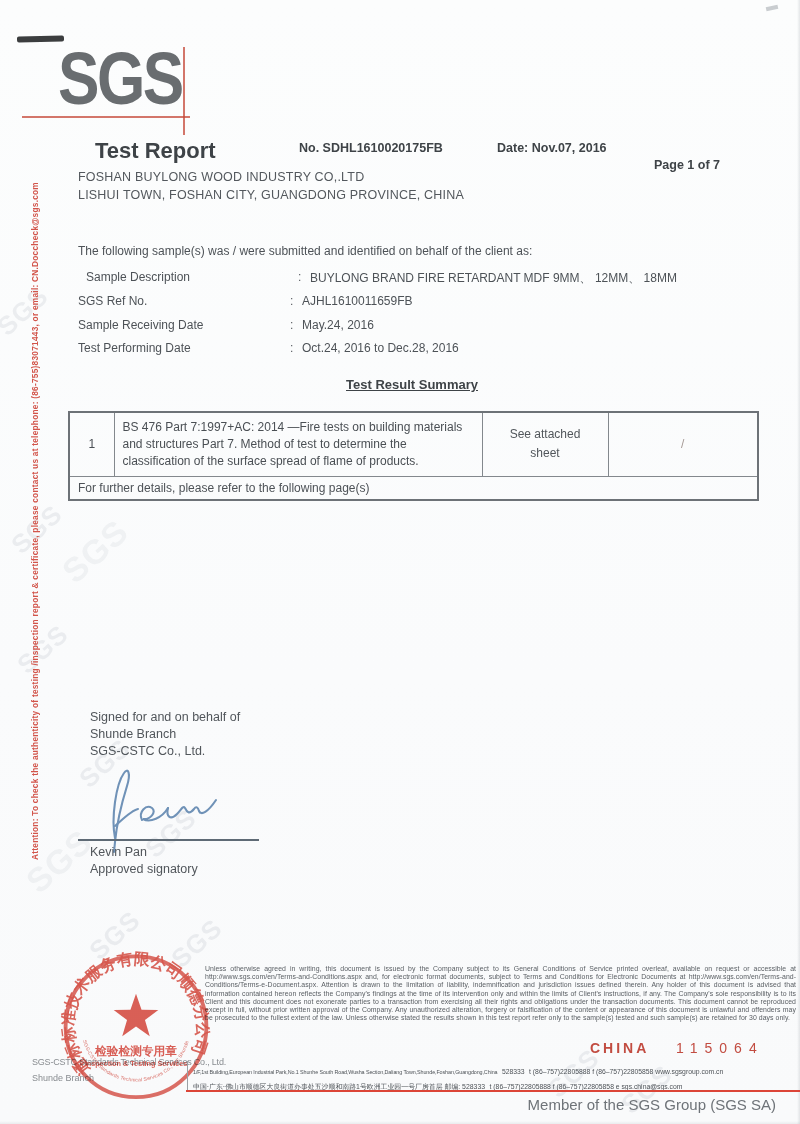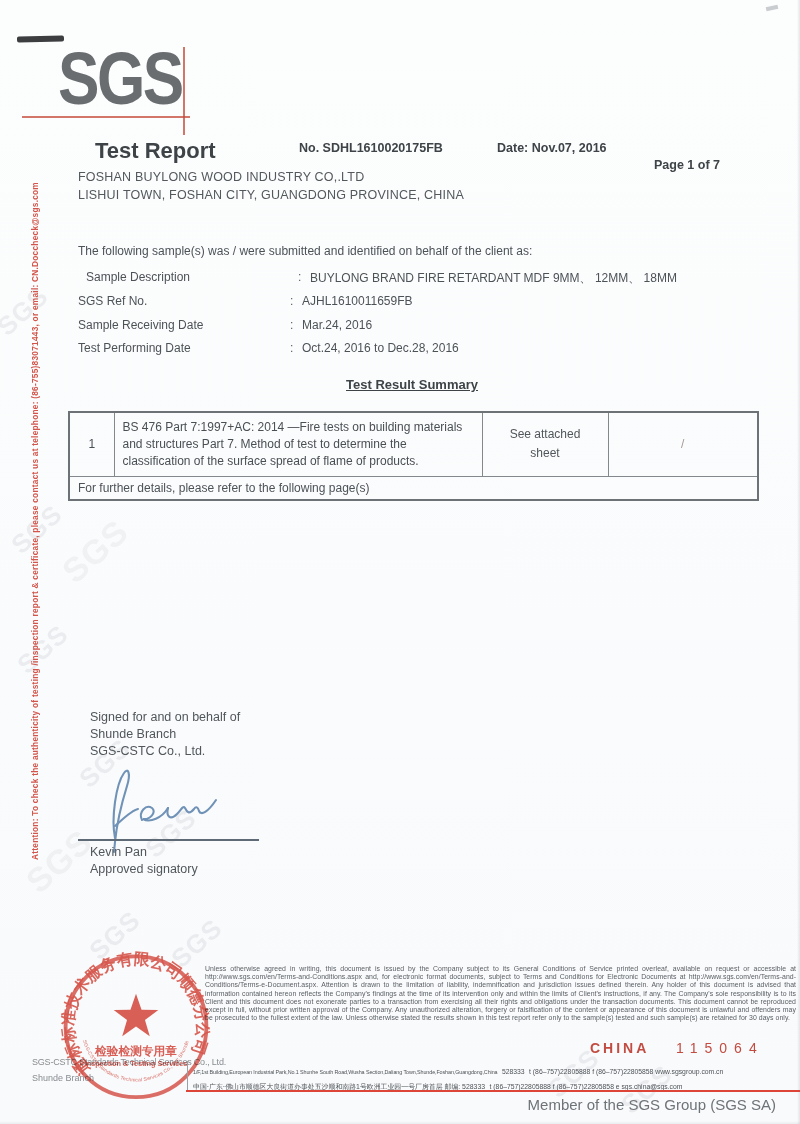--- a/index.html
+++ b/index.html
@@ -115,21 +115,21 @@
     <span class="val">BUYLONG BRAND FIRE RETARDANT MDF 9MM、 12MM、 18MM</span>
   </div>
   <div class="abs field-row" style="top:294px;">
     <span class="lbl">SGS Ref No.</span>
     <span class="col">:</span>
     <span class="val">AJHL1610011659FB</span>
   </div>
   <div class="abs field-row" style="top:318px;">
     <span class="lbl">Sample Receiving Date</span>
     <span class="col">:</span>
-    <span class="val">Mar.24, 2016</span>
+    <span class="val">May.24, 2016</span>
   </div>
   <div class="abs field-row" style="top:341px;">
     <span class="lbl">Test Performing Date</span>
     <span class="col">:</span>
     <span class="val">Oct.24, 2016 to Dec.28, 2016</span>
   </div>
 
   <div class="abs tbl-title"><span>Test Result Summary</span></div>
 
   <table class="summary">

